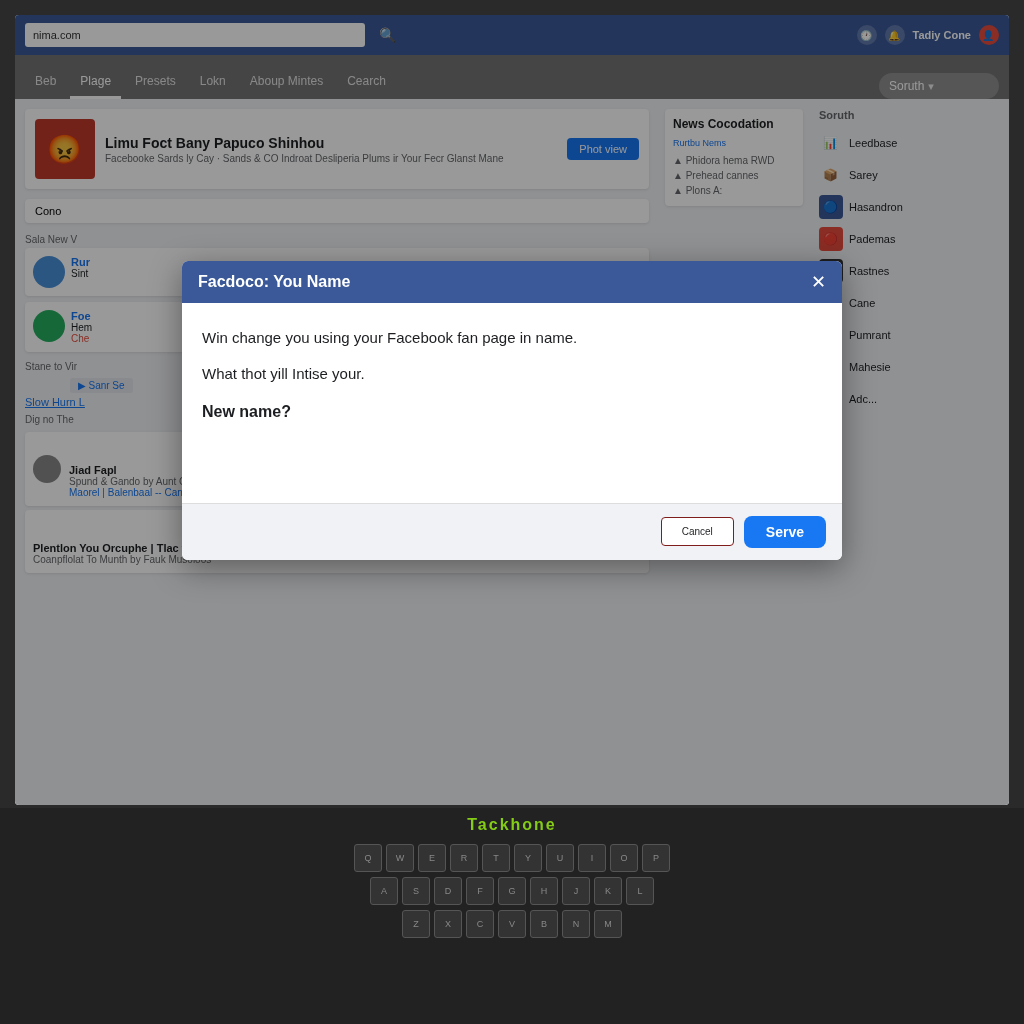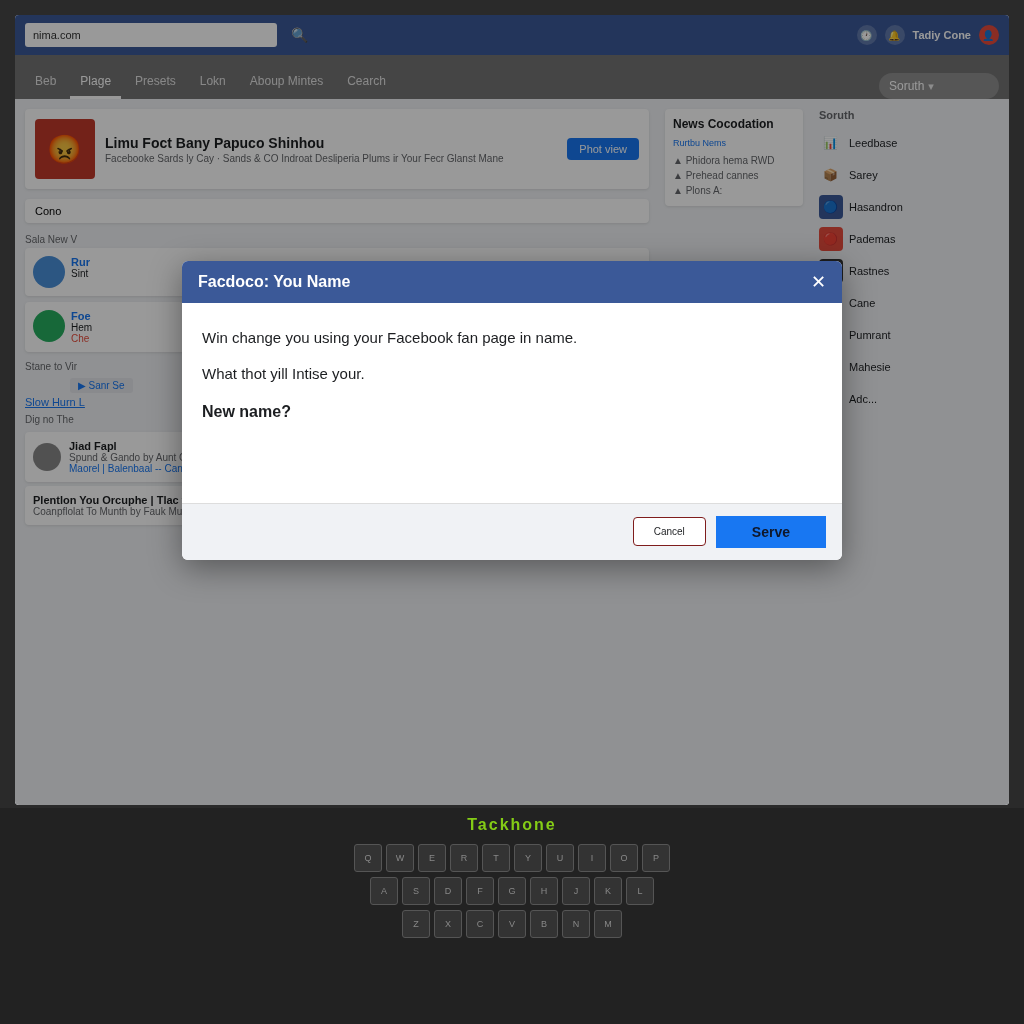--- a/index.html
+++ b/index.html
@@ -93,21 +93,21 @@
       display: flex;
       align-items: center;
       padding: 0 10px;
       gap: 8px;
     }
 
     .address-bar {
       background: white;
       border-radius: 3px;
       height: 24px;
-      width: 252px;
+      width: 340px;
       display: flex;
       align-items: center;
       padding: 0 8px;
       font-size: 11px;
       color: #333;
     }
 
     .browser-icons {
       display: flex;
       gap: 8px;
@@ -354,20 +354,21 @@
       border-radius: 4px;
       padding: 8px;
       margin-top: 4px;
       box-shadow: 0 1px 3px rgba(0,0,0,0.1);
     }
 
     .bottom-feed-title {
       font-size: 11px;
       font-weight: bold;
       color: #1c1e21;
+      margin-top: 24px;
     }
 
     .bottom-feed-sub {
       font-size: 10px;
       color: #65676b;
     }
 
     .status-badge {
       background: #e41c19;
       color: white;
@@ -457,24 +458,24 @@
       border: 1px solid #7f1d1d;
       border-radius: 4px;
       padding: 8px 20px;
       font-size: 10px;
       cursor: pointer;
       font-weight: normal;
     }
 
     .btn-serve {
       background: #1877f2;
-      color: #0f172a;
+      color: #ffffff;
       border: none;
-      border-radius: 0;
-      padding: 8px 36px;
+      border-radius: 8px;
+      padding: 8px 22px;
       font-size: 14px;
       font-weight: bold;
       cursor: pointer;
     }
 
     .connect-section {
       background: white;
       border-radius: 4px;
       padding: 6px 10px;
       margin-bottom: 8px;

